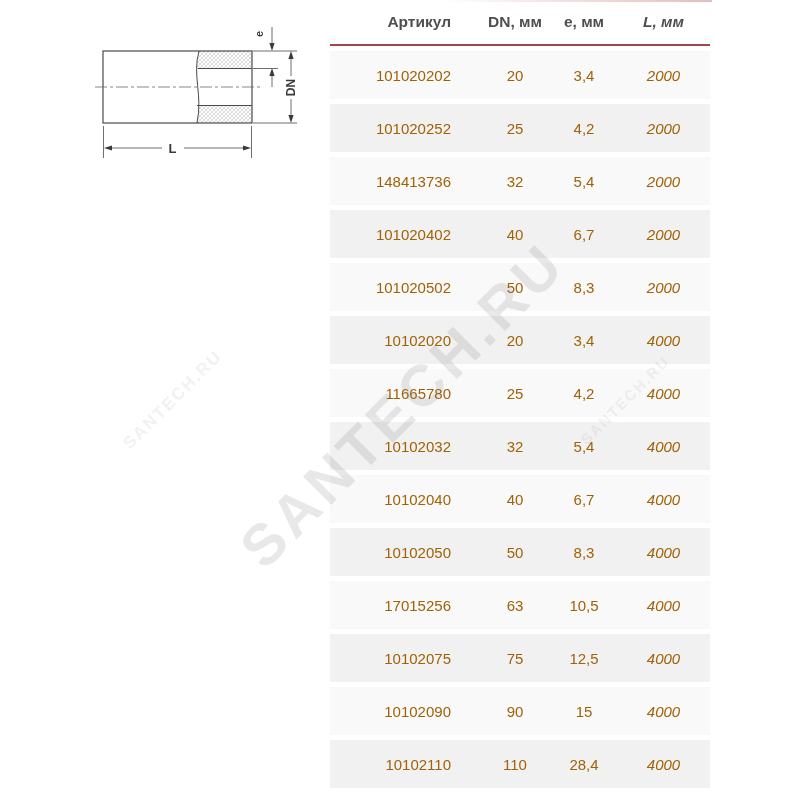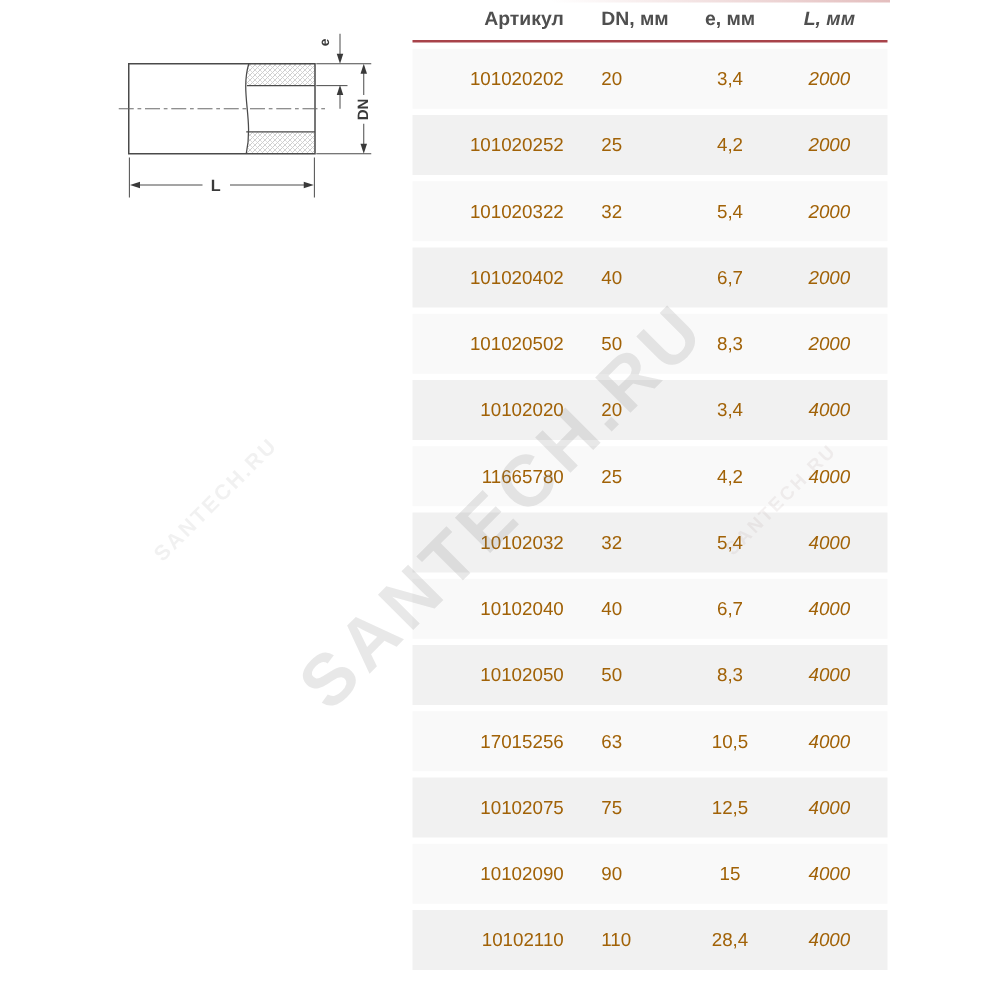--- a/index.html
+++ b/index.html
@@ -9,34 +9,34 @@
     overflow:hidden;
   }
 
   
   .diagram-svg { position:absolute; left:0; top:0; }
 
   
   .spec-table { position:absolute; left:330px; top:0; width:380px; }
   .thead {
     display:grid; grid-template-columns:135px 84px 74px 87px;
-    height:32px; align-items:center;
+    height:44px; align-items:center;
     color:#4f4f4f; font-weight:bold; font-size:15.5px;
   }
   .divider { height:2px; }
   .tbody { margin-top:5px; }
   .trow {
     display:grid; grid-template-columns:135px 84px 74px 87px;
     height:48px; margin-bottom:5px; align-items:center;
     font-size:15px; color:#a16207;
   }
   .trow:nth-child(odd)  { background:#f9f9f9; }
   .trow:nth-child(even) { background:#f1f1f1; }
   .c0 { text-align:right;  padding-right:14px; }
-  .c1 { text-align:left; padding-left:16px; }
+  .c1 { text-align:center; padding-left:16px; }
   .c2 { text-align:center; padding-right:4px; }
   .c3 { text-align:center; padding-right:6px;font-style:italic; }
 
   
   .wm { position:absolute; white-space:nowrap; pointer-events:none; z-index:5;
         font-weight:bold; }
   .wm-main {
     left:402px; top:405px;
     transform:translate(-50%,-50%) rotate(-45deg);
     font-size:58px; letter-spacing:5px; color:rgba(110,110,110,0.16);
@@ -135,21 +135,21 @@
           <div class="cell c2">3,4</div>
           <div class="cell c3">2000</div>
         </div>
         <div class="trow">
           <div class="cell c0">101020252</div>
           <div class="cell c1">25</div>
           <div class="cell c2">4,2</div>
           <div class="cell c3">2000</div>
         </div>
         <div class="trow">
-          <div class="cell c0">101020322</div>
+          <div class="cell c0">148413736</div>
           <div class="cell c1">32</div>
           <div class="cell c2">5,4</div>
           <div class="cell c3">2000</div>
         </div>
         <div class="trow">
           <div class="cell c0">101020402</div>
           <div class="cell c1">40</div>
           <div class="cell c2">6,7</div>
           <div class="cell c3">2000</div>
         </div>

